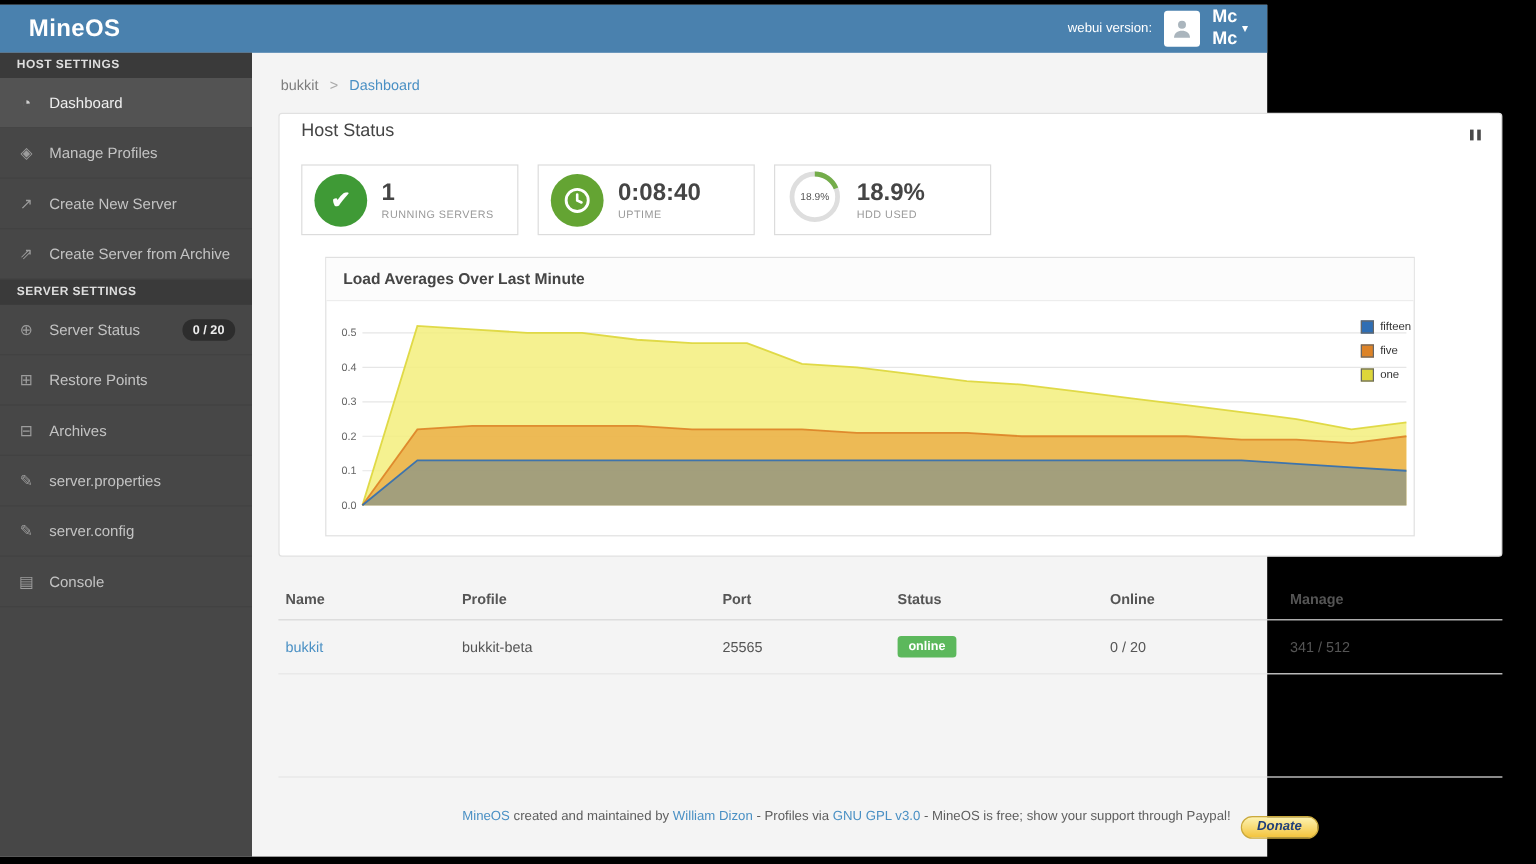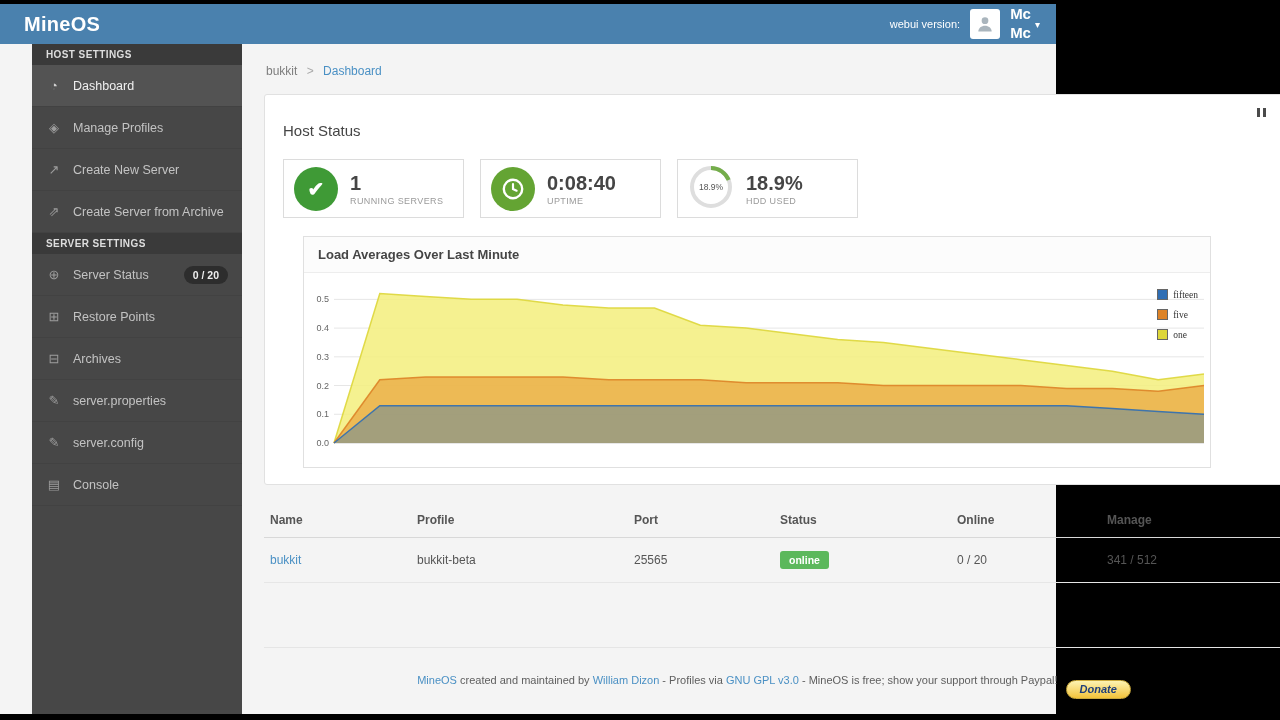--- a/index.html
+++ b/index.html
@@ -15,51 +15,51 @@
   .brand { color:#fff; font-size:20px; font-weight:bold; padding-left:24px; letter-spacing:.3px; cursor:pointer; }
   .topbar-right { margin-left:auto; display:flex; align-items:center; gap:10px; padding-right:16px; }
   .webui-version { color:#fff; font-size:11px; }
   .avatar { width:30px; height:30px; background:#fff; border-radius:3px; display:flex; align-items:center; justify-content:center; }
   .user-menu { display:flex; align-items:center; gap:4px; color:#fff; cursor:pointer; }
   .user-name { font-size:15px; line-height:1.25; font-weight:bold; }
   .caret { color:#fff; font-size:10px; }
 
   
   .body-row { flex:1; display:flex; min-height:0; }
-  .sidebar { width:210px; flex:0 0 210px; background:#474747;margin-left:32px; }
+  .sidebar { width:210px; flex:0 0 210px; background:#474747; }
   .side-section-header { height:21px; display:flex; align-items:center; padding:0 14px; background:#3a3a3a; color:#dedede; font-size:10px; font-weight:bold; letter-spacing:.4px; }
   .side-item { height:42px; display:flex; align-items:center; gap:11px; padding:0 14px; color:#c3c3c3; font-size:12.5px; cursor:pointer; border-bottom:1px solid #424242; }
   .side-item.active { background:#535353; color:#f0f0f0; }
   .side-icon { width:16px; text-align:center; color:#9d9d9d; font-size:13px; }
   .side-item.active .side-icon { color:#d0d0d0; }
   .side-badge { margin-left:auto; background:#2d2d2d; color:#eee; font-size:10.5px; font-weight:bold; padding:3px 9px; border-radius:9px; }
 
   .main { flex:1; display:flex; flex-direction:column; padding:0 22px; position:relative; min-height:0; }
   .breadcrumb { padding:20px 2px 16px; font-size:12px; color:#8a8a8a; }
   .crumb-parent { color:#7d7d7d; cursor:pointer; }
   .crumb-sep { margin:0 6px; color:#aaa; }
   .crumb-current { color:#4a90c4; cursor:pointer; }
 
   
-  .panel { background:#fff; border:1px solid #e1e1e1; border-radius:3px; position:relative; padding:27px 18px 14px; }
+  .panel { background:#fff; border:1px solid #e1e1e1; border-radius:3px; position:relative; padding:5px 18px 14px; }
   .panel-title { font-size:15px; color:#454545; }
   .pause-btn { position:absolute; top:10px; right:14px; display:flex; gap:3px; cursor:pointer; padding:3px; }
   .pause-bar { width:3px; height:9px; background:#4a4a4a; display:block; }
 
   .tiles { display:flex; gap:16px; margin-top:20px; }
   .tile { width:181px; height:59px; background:#fff; border:1px solid #dcdcdc; display:flex; align-items:center; gap:12px; padding:0 10px; }
   .tile-icon-circle { width:44px; height:44px; border-radius:50%; display:flex; align-items:center; justify-content:center; color:#fff; flex:0 0 44px; }
   .tile-icon-circle .glyph { font-size:20px; font-weight:bold; }
   .tile-value { font-size:20px; font-weight:bold; color:#454545; line-height:1.1; }
   .tile-label { font-size:9px; color:#9a9a9a; letter-spacing:.4px; margin-top:2px; }
 
   .chart-panel { border:1px solid #e0e0e0; margin:18px 54px 2px 20px; background:#fff; }
   .chart-header { padding:10px 14px; font-size:13px; font-weight:bold; color:#454545; border-bottom:1px solid #ededed; background:#fcfcfc; }
   .chart-body { position:relative; padding:4px 2px 4px 2px; }
-  .legend { position:absolute; top:16px; right:12px;font-family:Liberation Serif, serif; }
+  .legend { position:absolute; top:16px; right:2px; }
   .legend-row { display:flex; align-items:center; gap:5px; margin-bottom:9px; font-size:9.5px; color:#333; }
   .legend-swatch { width:11px; height:11px; border:1px solid #666; display:inline-block; }
 
   
   .server-table { margin-top:18px; font-size:12px; color:#555; }
   .tgrid { display:grid; grid-template-columns:147px 217px 146px 177px 150px 1fr; align-items:center; }
   .thead { padding:10px 6px; border-bottom:1px solid #d8d8d8; font-weight:bold; color:#555; }
   .trow { padding:13px 6px; border-bottom:1px solid #e6e6e6; }
   .name-link { color:#4a90c4; cursor:pointer; }
   .status-badge { background:#5cb85c; color:#fff; font-size:10.5px; font-weight:bold; padding:3px 9px; border-radius:3px; display:inline-block; }

